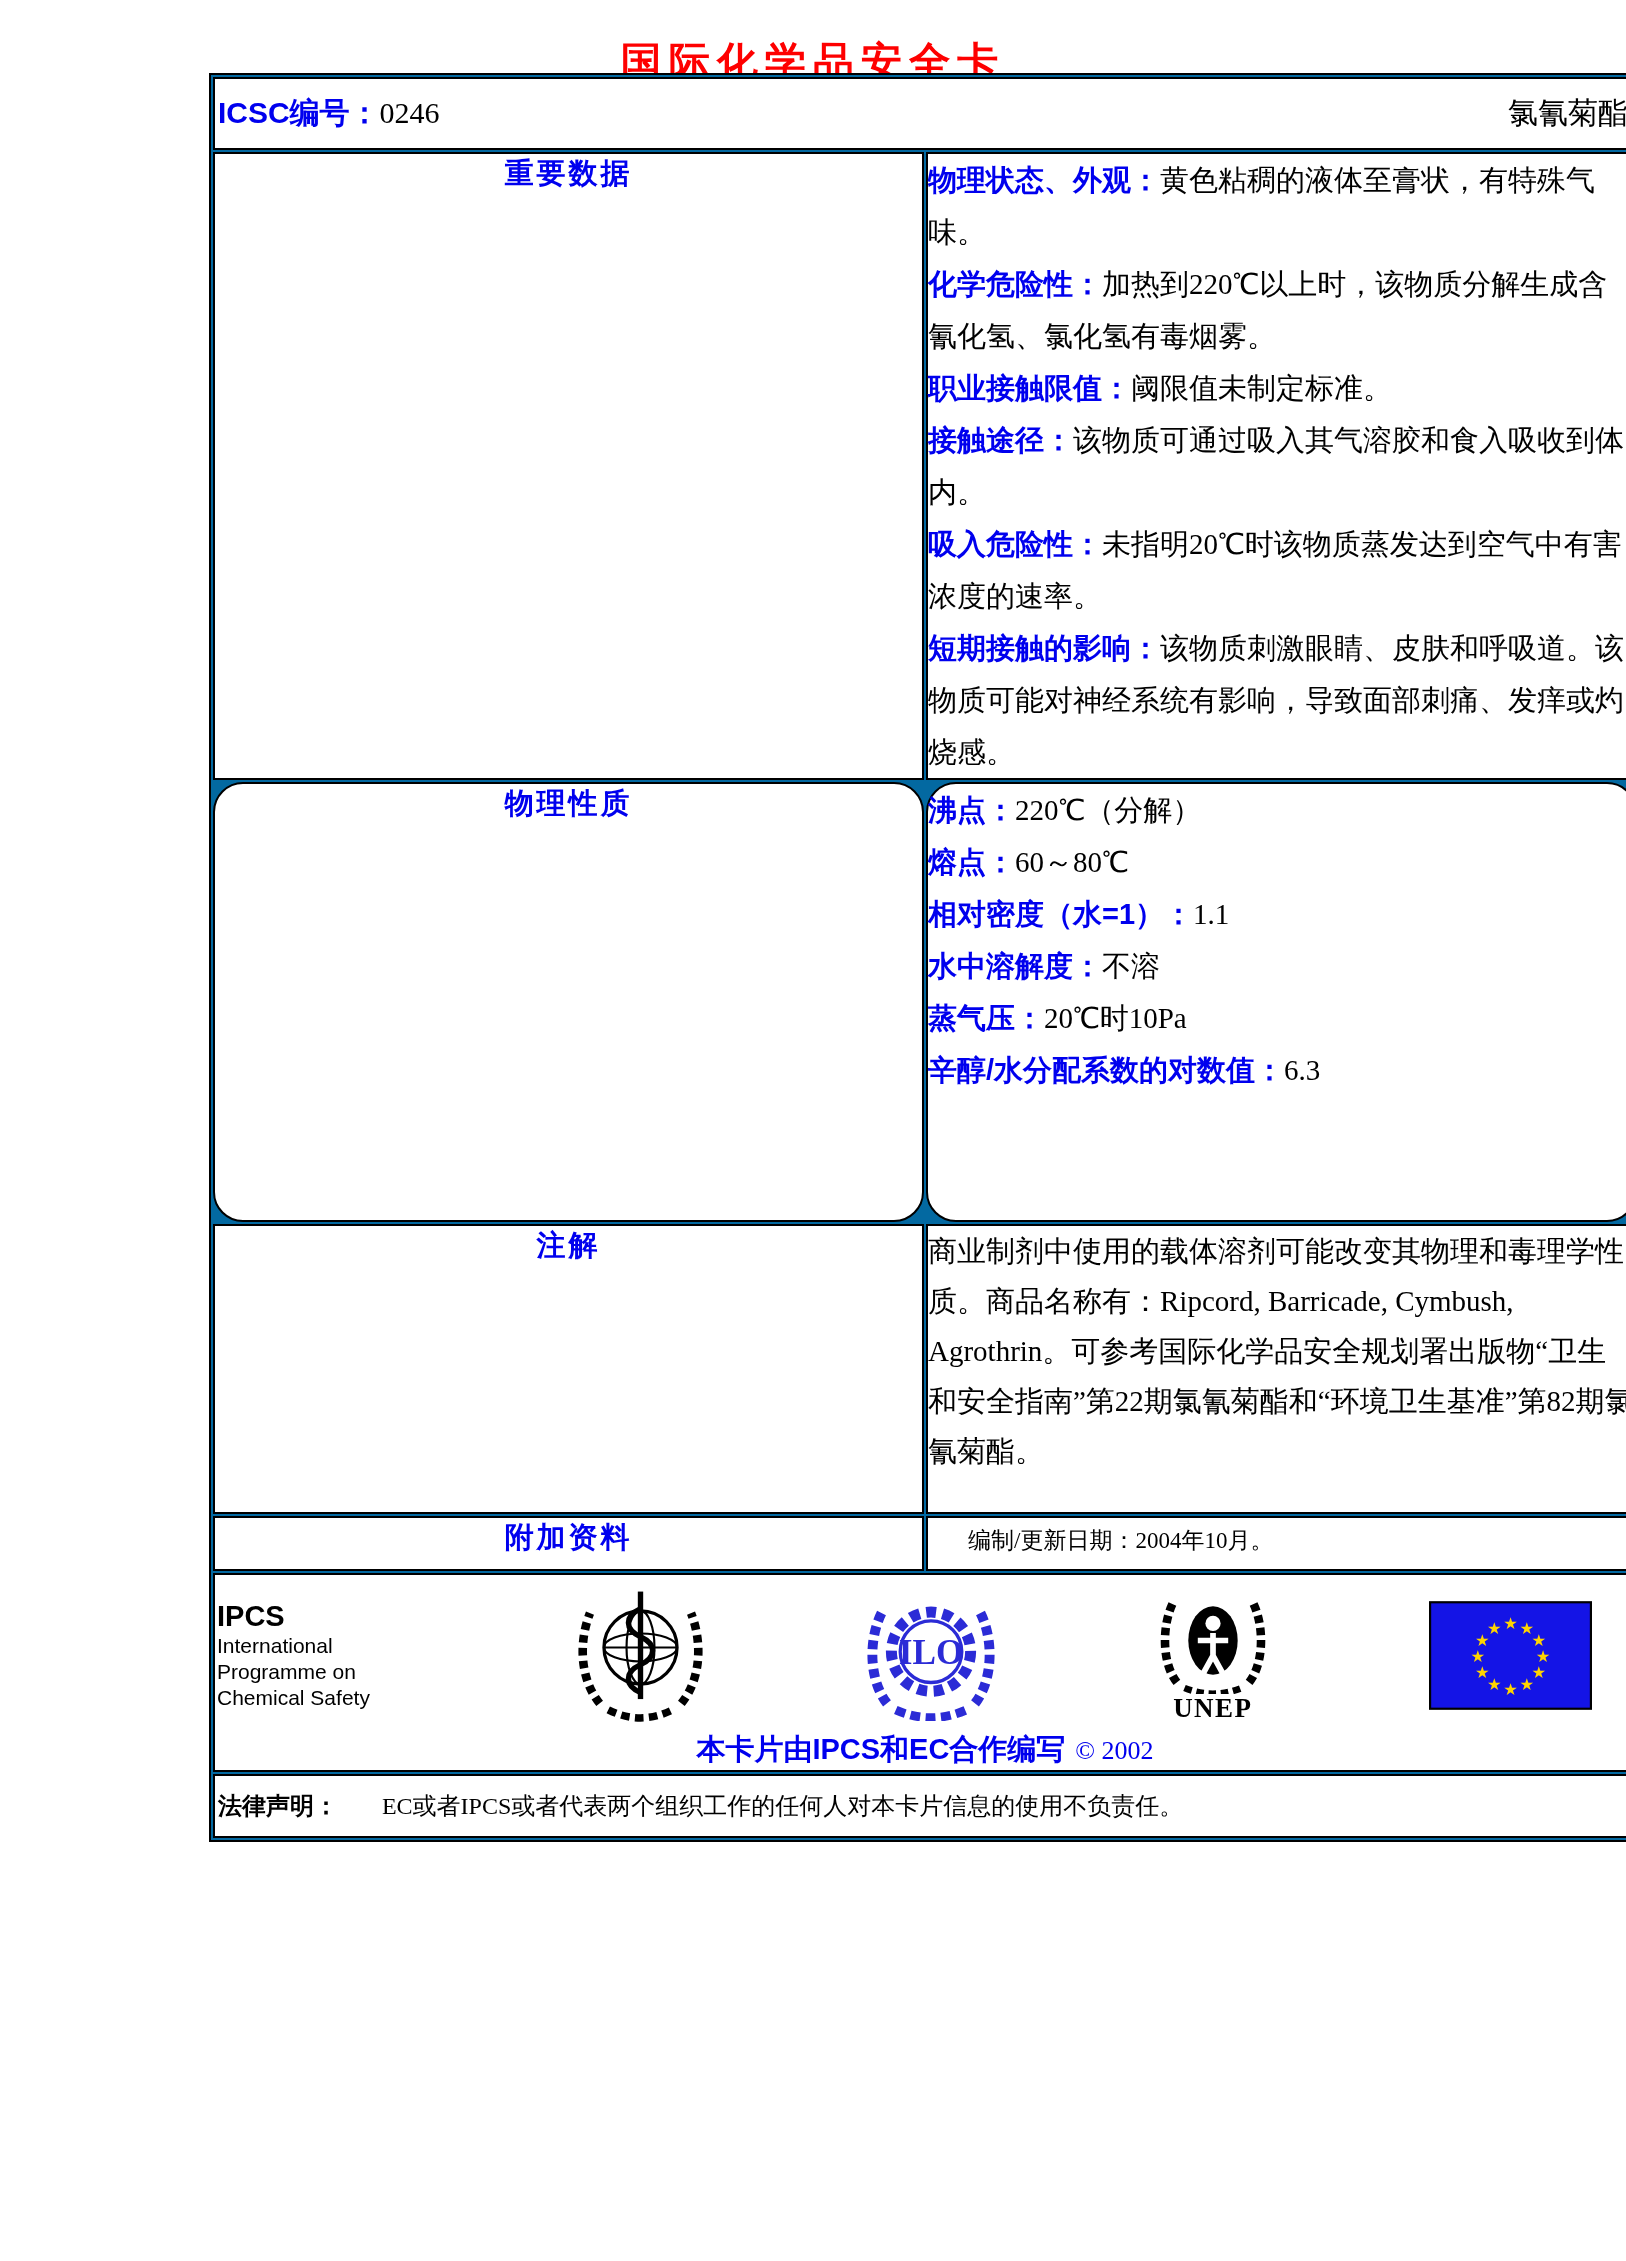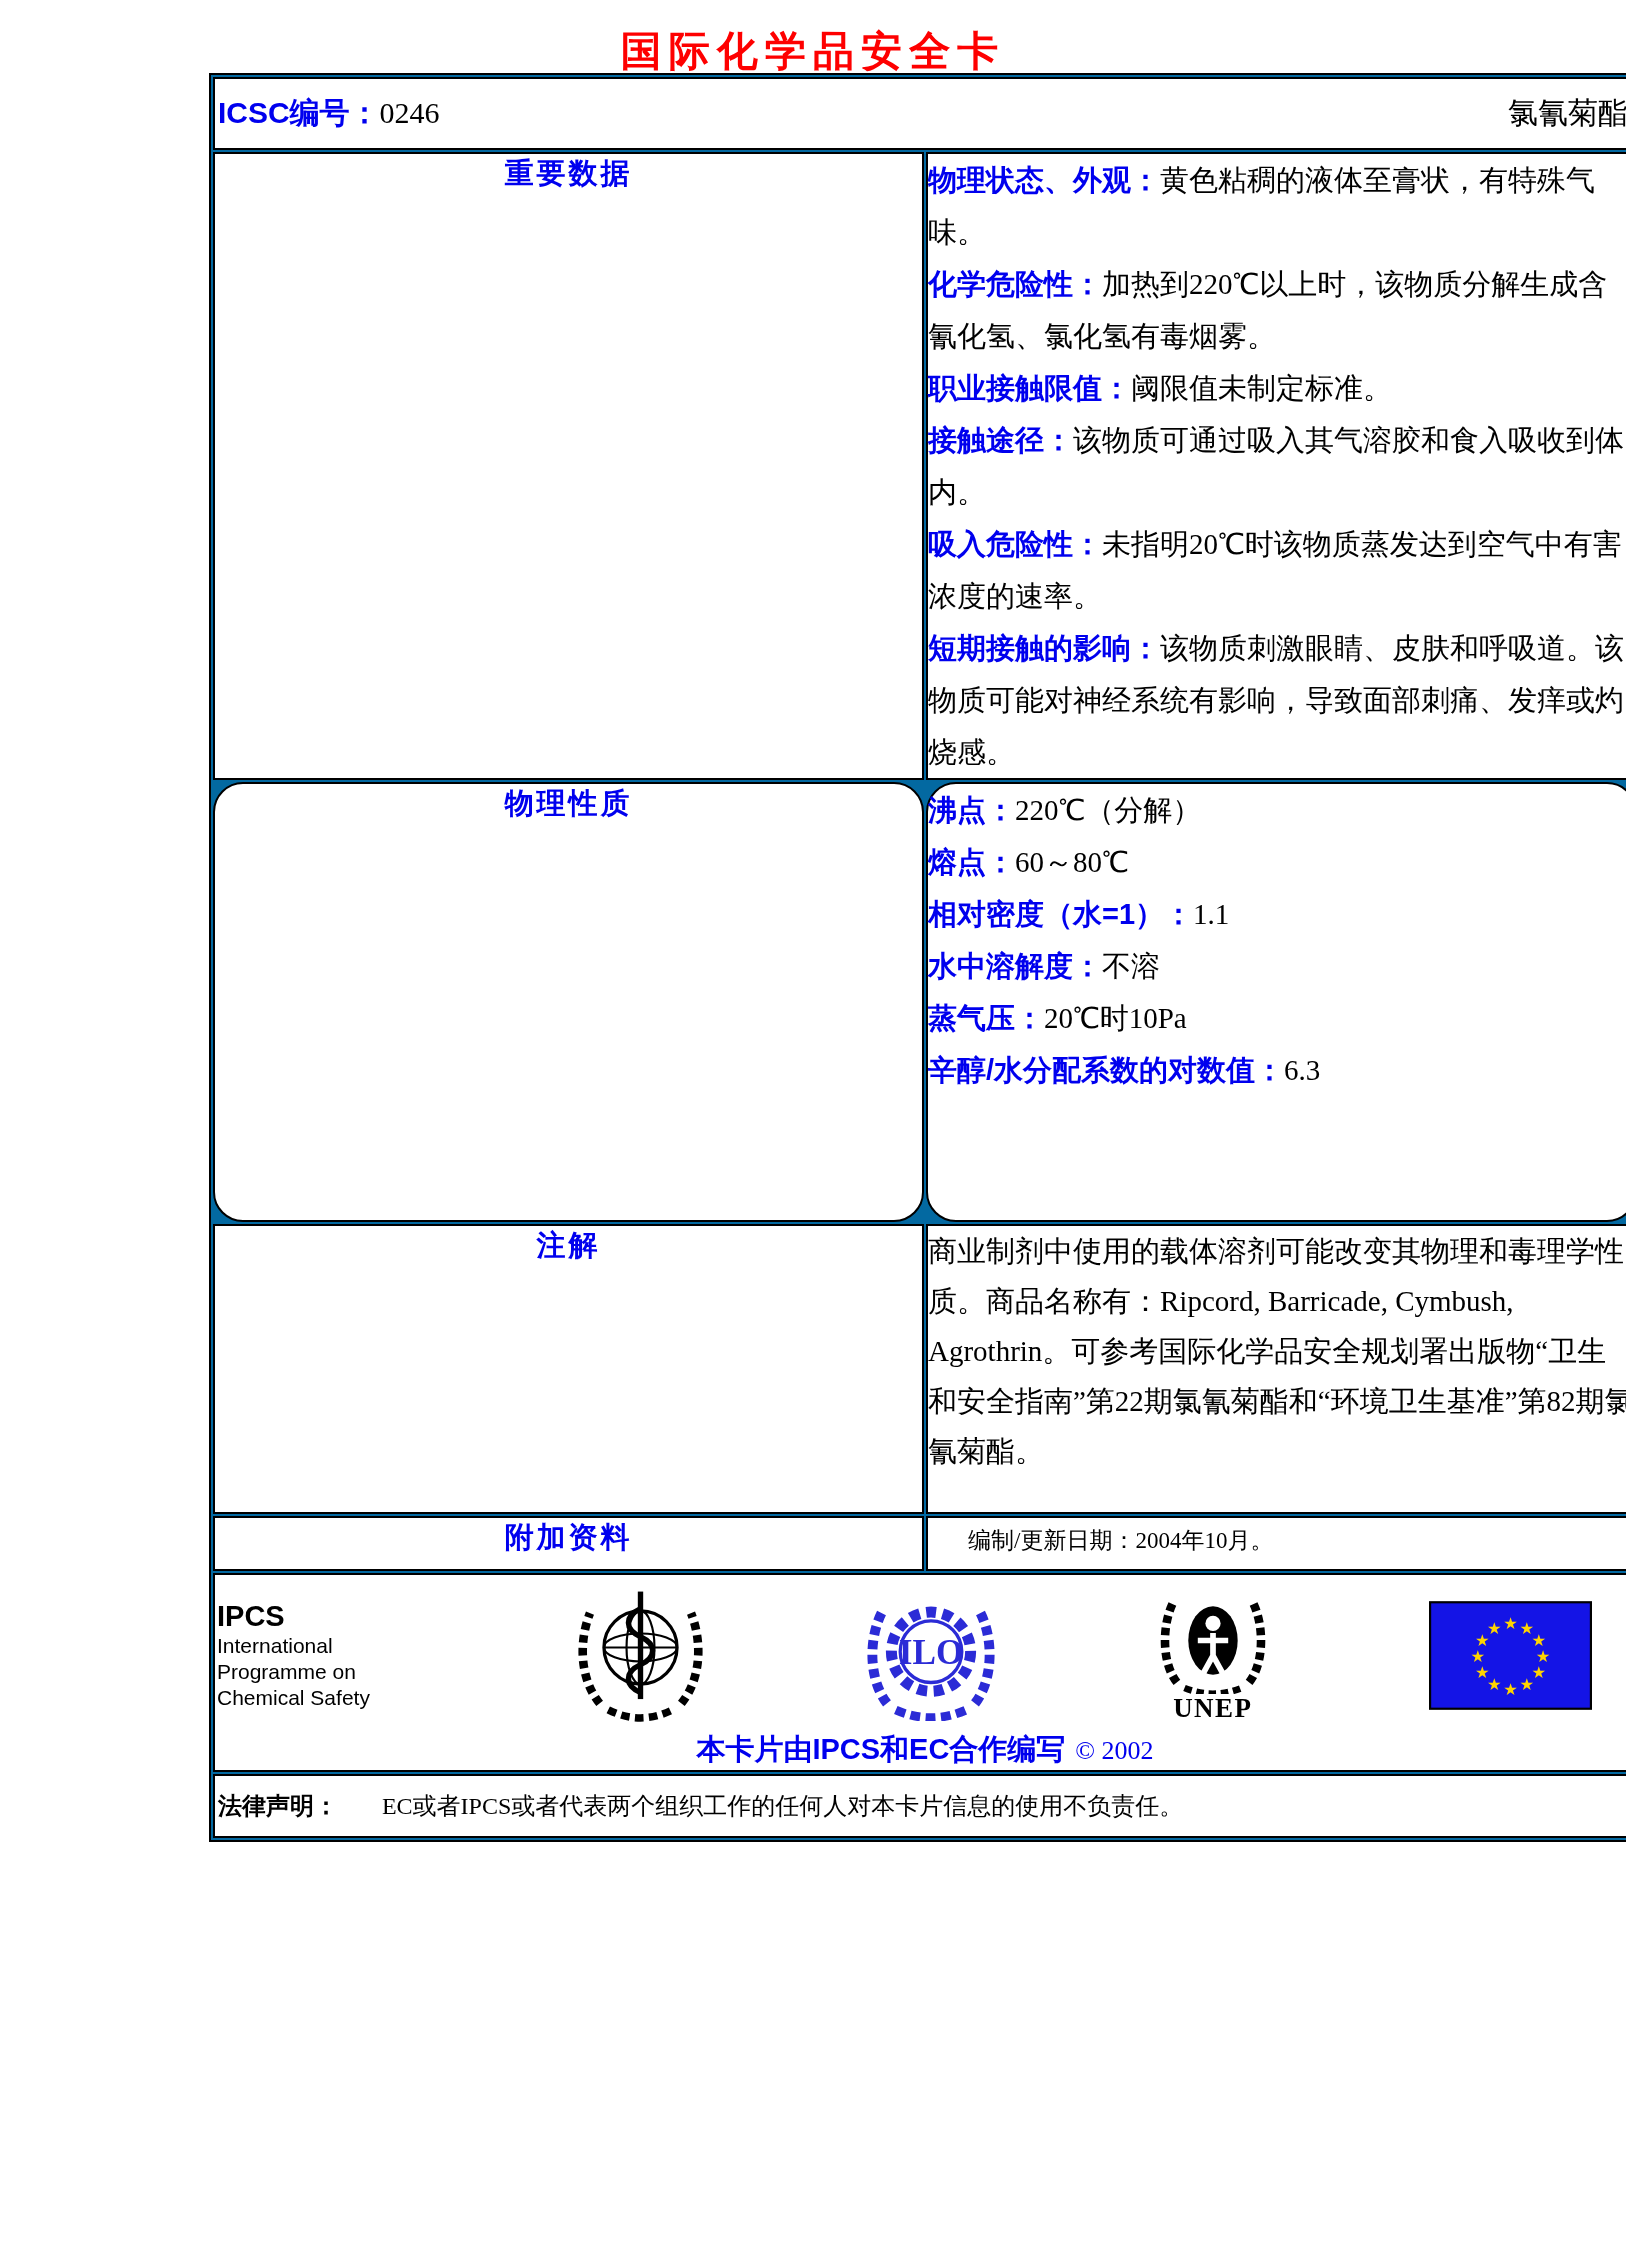--- a/index.html
+++ b/index.html
@@ -6,21 +6,21 @@
   .page{
     position:relative;
     width:1626px;height:2261px;
     background:#ffffff;
     font-family:"Liberation Serif",serif;
     color:#000;
     overflow:hidden;
   }
   
   .doc-title{
-    margin:5px;padding-top:18.6px;
+    margin:16px;padding-top:18.6px;
     text-align:center;
     font-family:"Liberation Sans",sans-serif;
     font-weight:bold;
     font-size:41px;
     letter-spacing:7.1px;
     color:#fe0000;
   }
   
   table.card{
     position:absolute;left:209px;top:73px;

